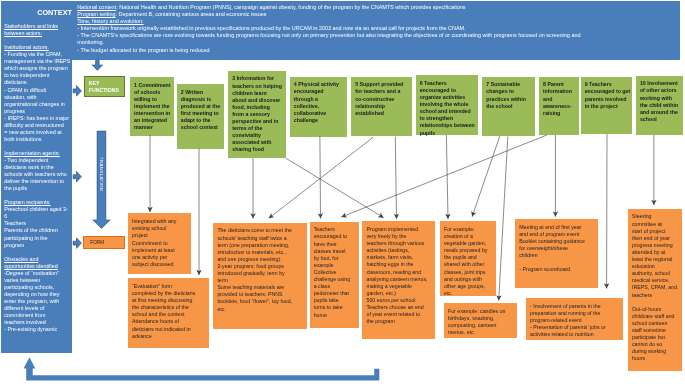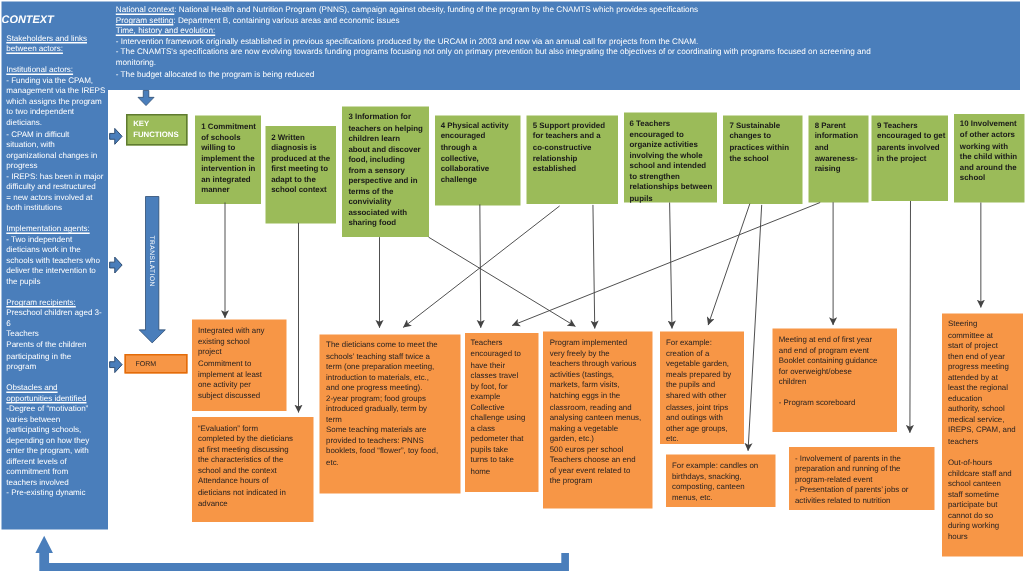--- a/index.html
+++ b/index.html
@@ -1,20 +1,20 @@
 <!DOCTYPE html>
 <html><head>
 <meta charset="utf-8">
 <style>
   html,body{margin:0;padding:0;}
   body{width:685px;height:386px;background:#ffffff;font-family:"Liberation Sans",sans-serif;overflow:hidden;}
   #stage{position:absolute;left:0;top:0;width:685px;height:386px;overflow:hidden;}
   .abs{position:absolute;}
   #ctx-panel{left:1px;top:1px;width:71px;height:352px;background:#4A7EBB;color:#fff;}
-  #ctx-title{font-weight:bold;font-size:7.3px;text-align:left;margin-top:8px;line-height:1;font-style:italic;}
+  #ctx-title{font-weight:bold;font-size:7.3px;text-align:right;margin-top:8px;line-height:1;}
   #ctx-body{font-size:5.4px;line-height:1.305;padding:0 0 0 3.2px;margin-top:6.8px;letter-spacing:-0.02px;}
   .ln{white-space:nowrap;}
   .u{text-decoration:underline;}
   .sp{height:7.05px;}
   #topband{left:72px;top:1px;width:608px;height:59px;background:#4A7EBB;color:#fff;font-size:5.45px;line-height:1.318;padding:2.6px 2px 0 5.2px;box-sizing:border-box;}
 
   .gbox{position:absolute;background:#9BBB59;color:#1a1a1a;font-size:5.25px;line-height:1.352;font-weight:bold;box-sizing:border-box;padding:4.9px 1px 2px 4.1px;}
   .obox{position:absolute;background:#F79646;color:#231f20;font-size:5.25px;line-height:1.352;box-sizing:border-box;padding:4.9px 1px 2px 4.1px;}
 
   #keyfn{position:absolute;background:#9BBB59;border:1.15px solid #5F7B30;color:#ffffff;font-weight:bold;font-size:5.2px;line-height:7.2px;box-sizing:border-box;padding:3.1px 0 0 4.3px;}

